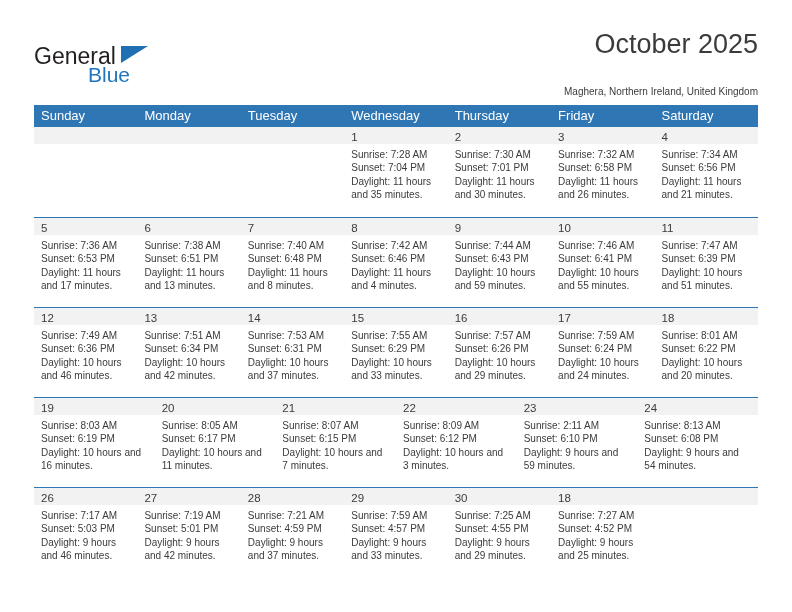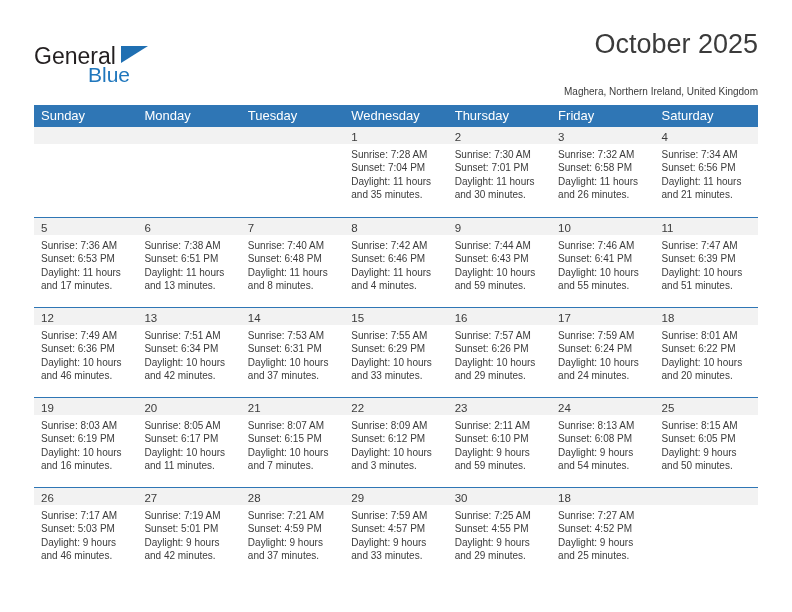--- a/index.html
+++ b/index.html
@@ -382,28 +382,20 @@
             </div>
           </div>
           <div class="cell">
             <div class="daynum-band"><span class="daynum">24</span></div>
             <div class="info">
               <div>Sunrise: 8:13 AM</div>
               <div>Sunset: 6:08 PM</div>
               <div class="wrap">Daylight: 9 hours and 54 minutes.</div>
             </div>
           </div>
-          <div class="cell">
-            <div class="daynum-band"><span class="daynum">25</span></div>
-            <div class="info">
-              <div>Sunrise: 8:15 AM</div>
-              <div>Sunset: 6:05 PM</div>
-              <div class="wrap">Daylight: 9 hours and 50 minutes.</div>
-            </div>
-          </div>
         </div>
         <div class="week">
           <div class="cell">
             <div class="daynum-band"><span class="daynum">26</span></div>
             <div class="info">
               <div>Sunrise: 7:17 AM</div>
               <div>Sunset: 5:03 PM</div>
               <div class="wrap">Daylight: 9 hours and 46 minutes.</div>
             </div>
           </div>

